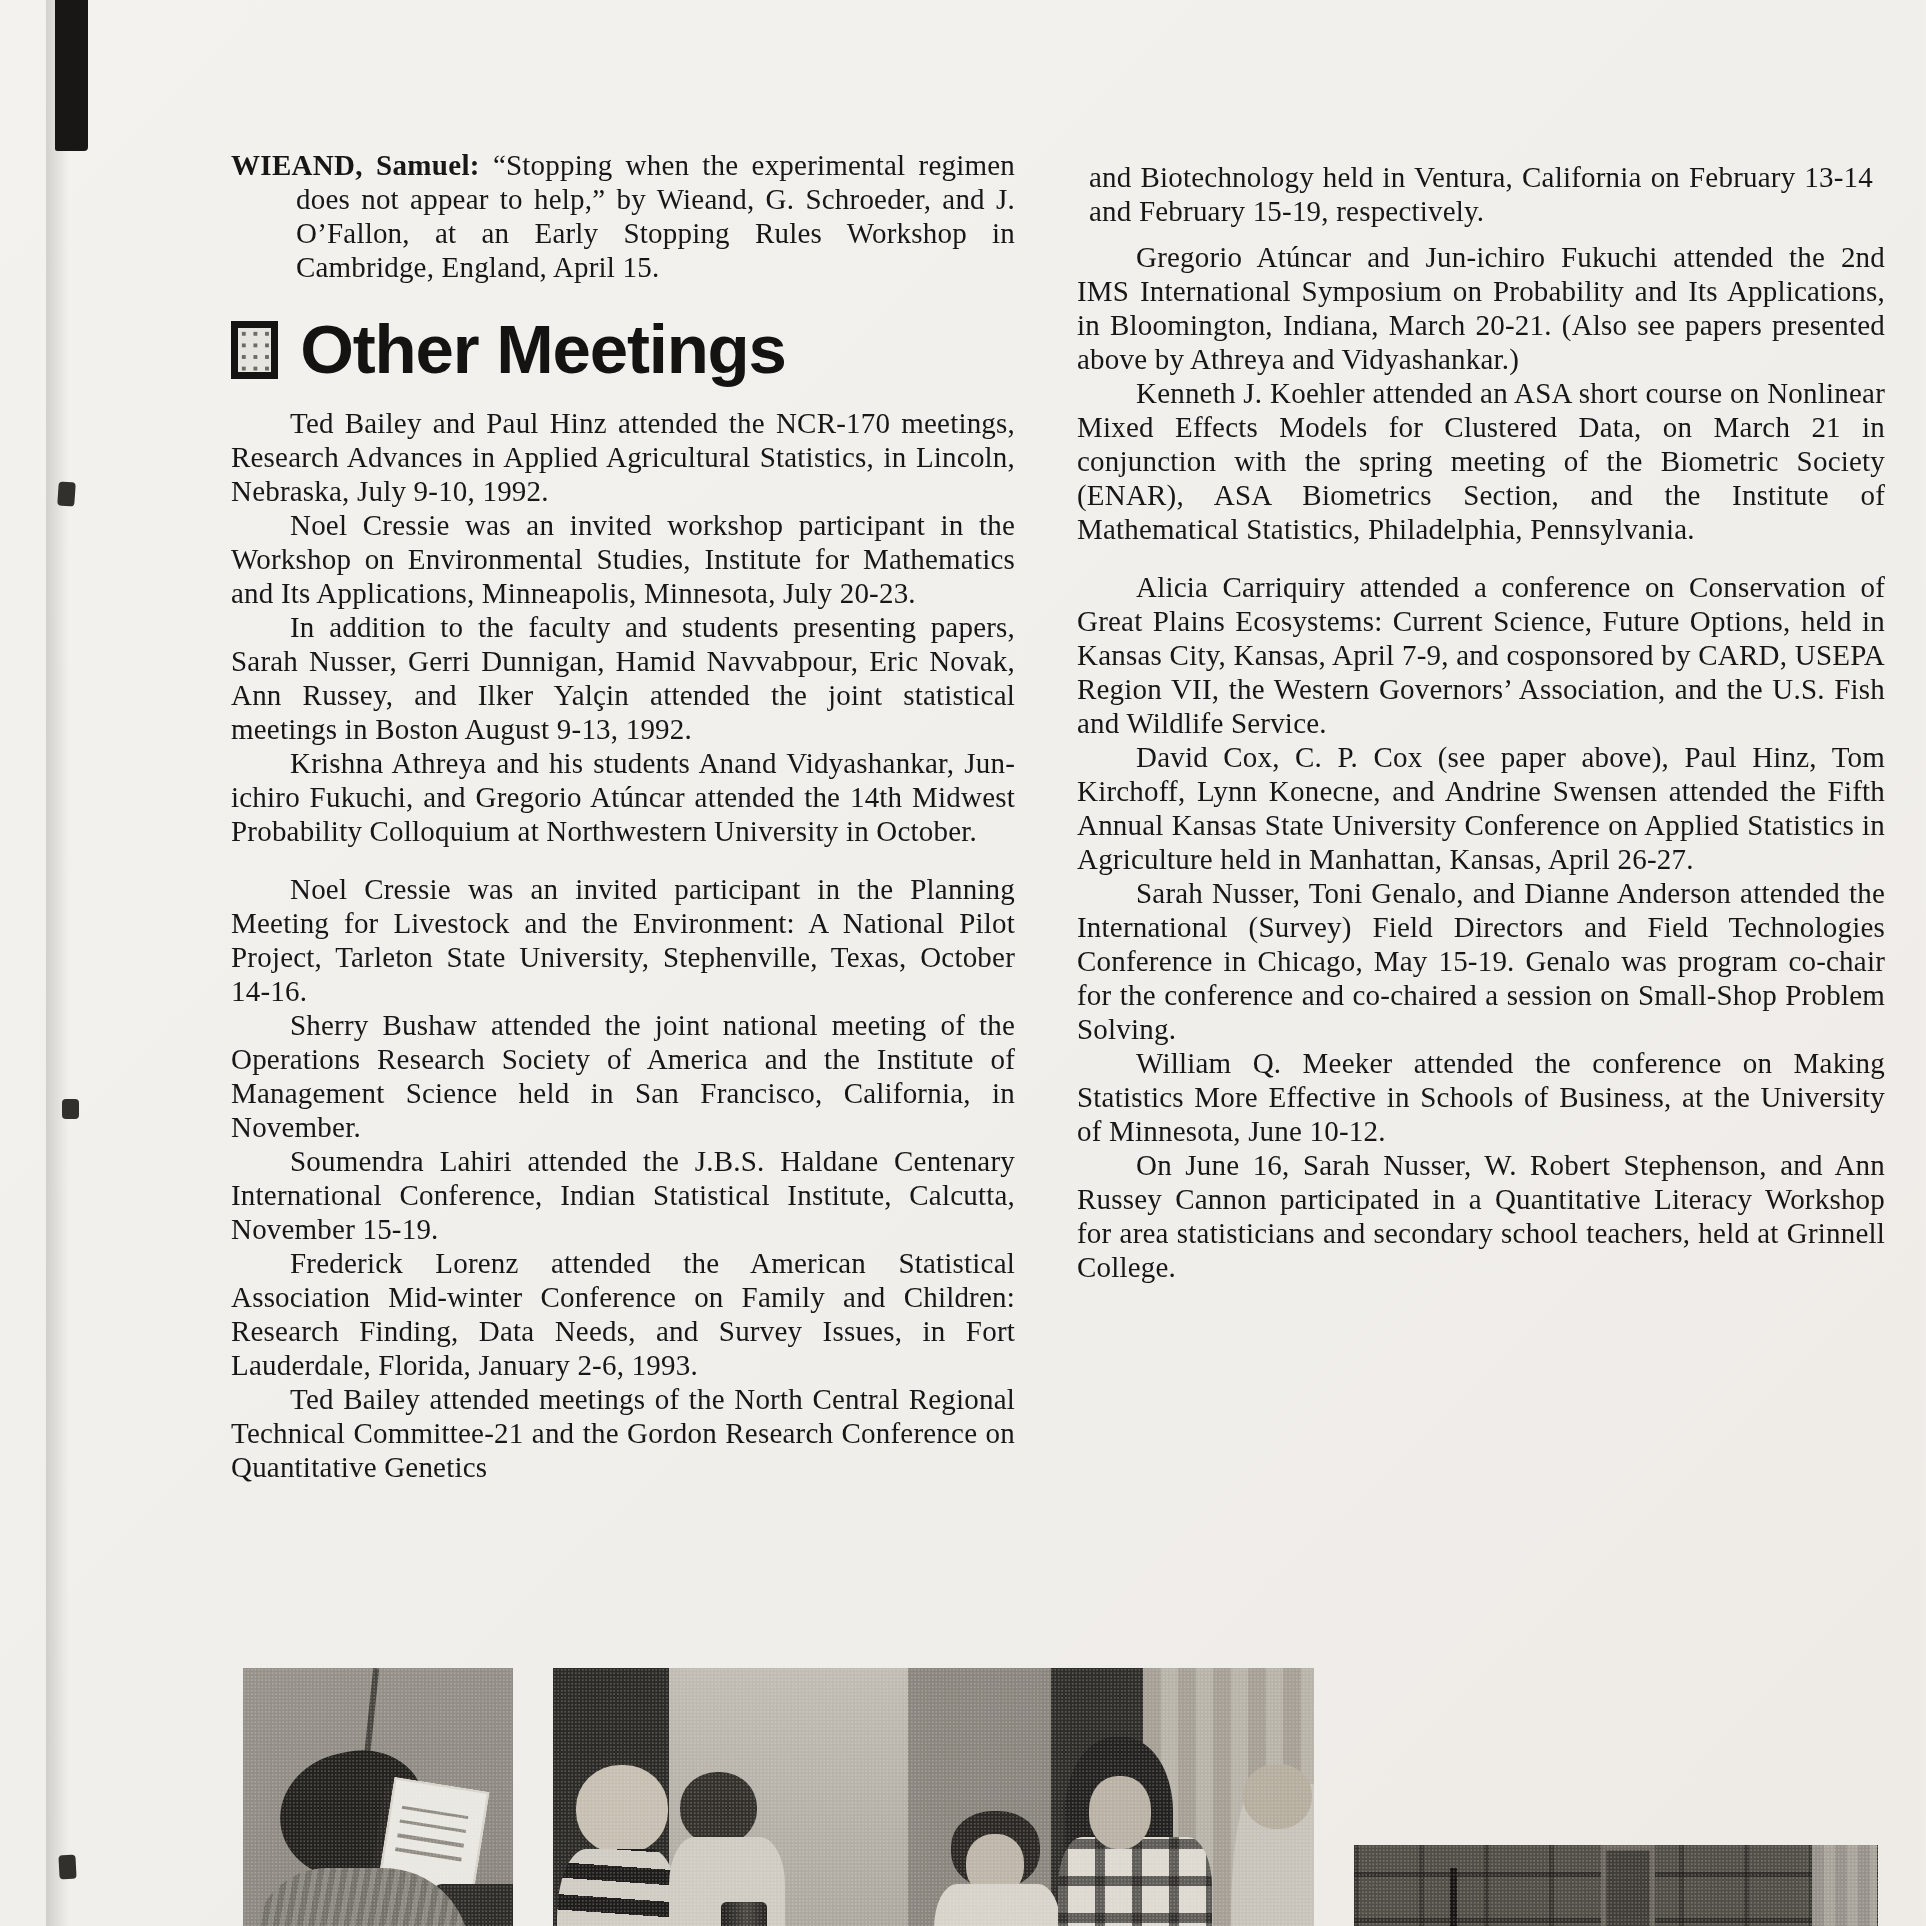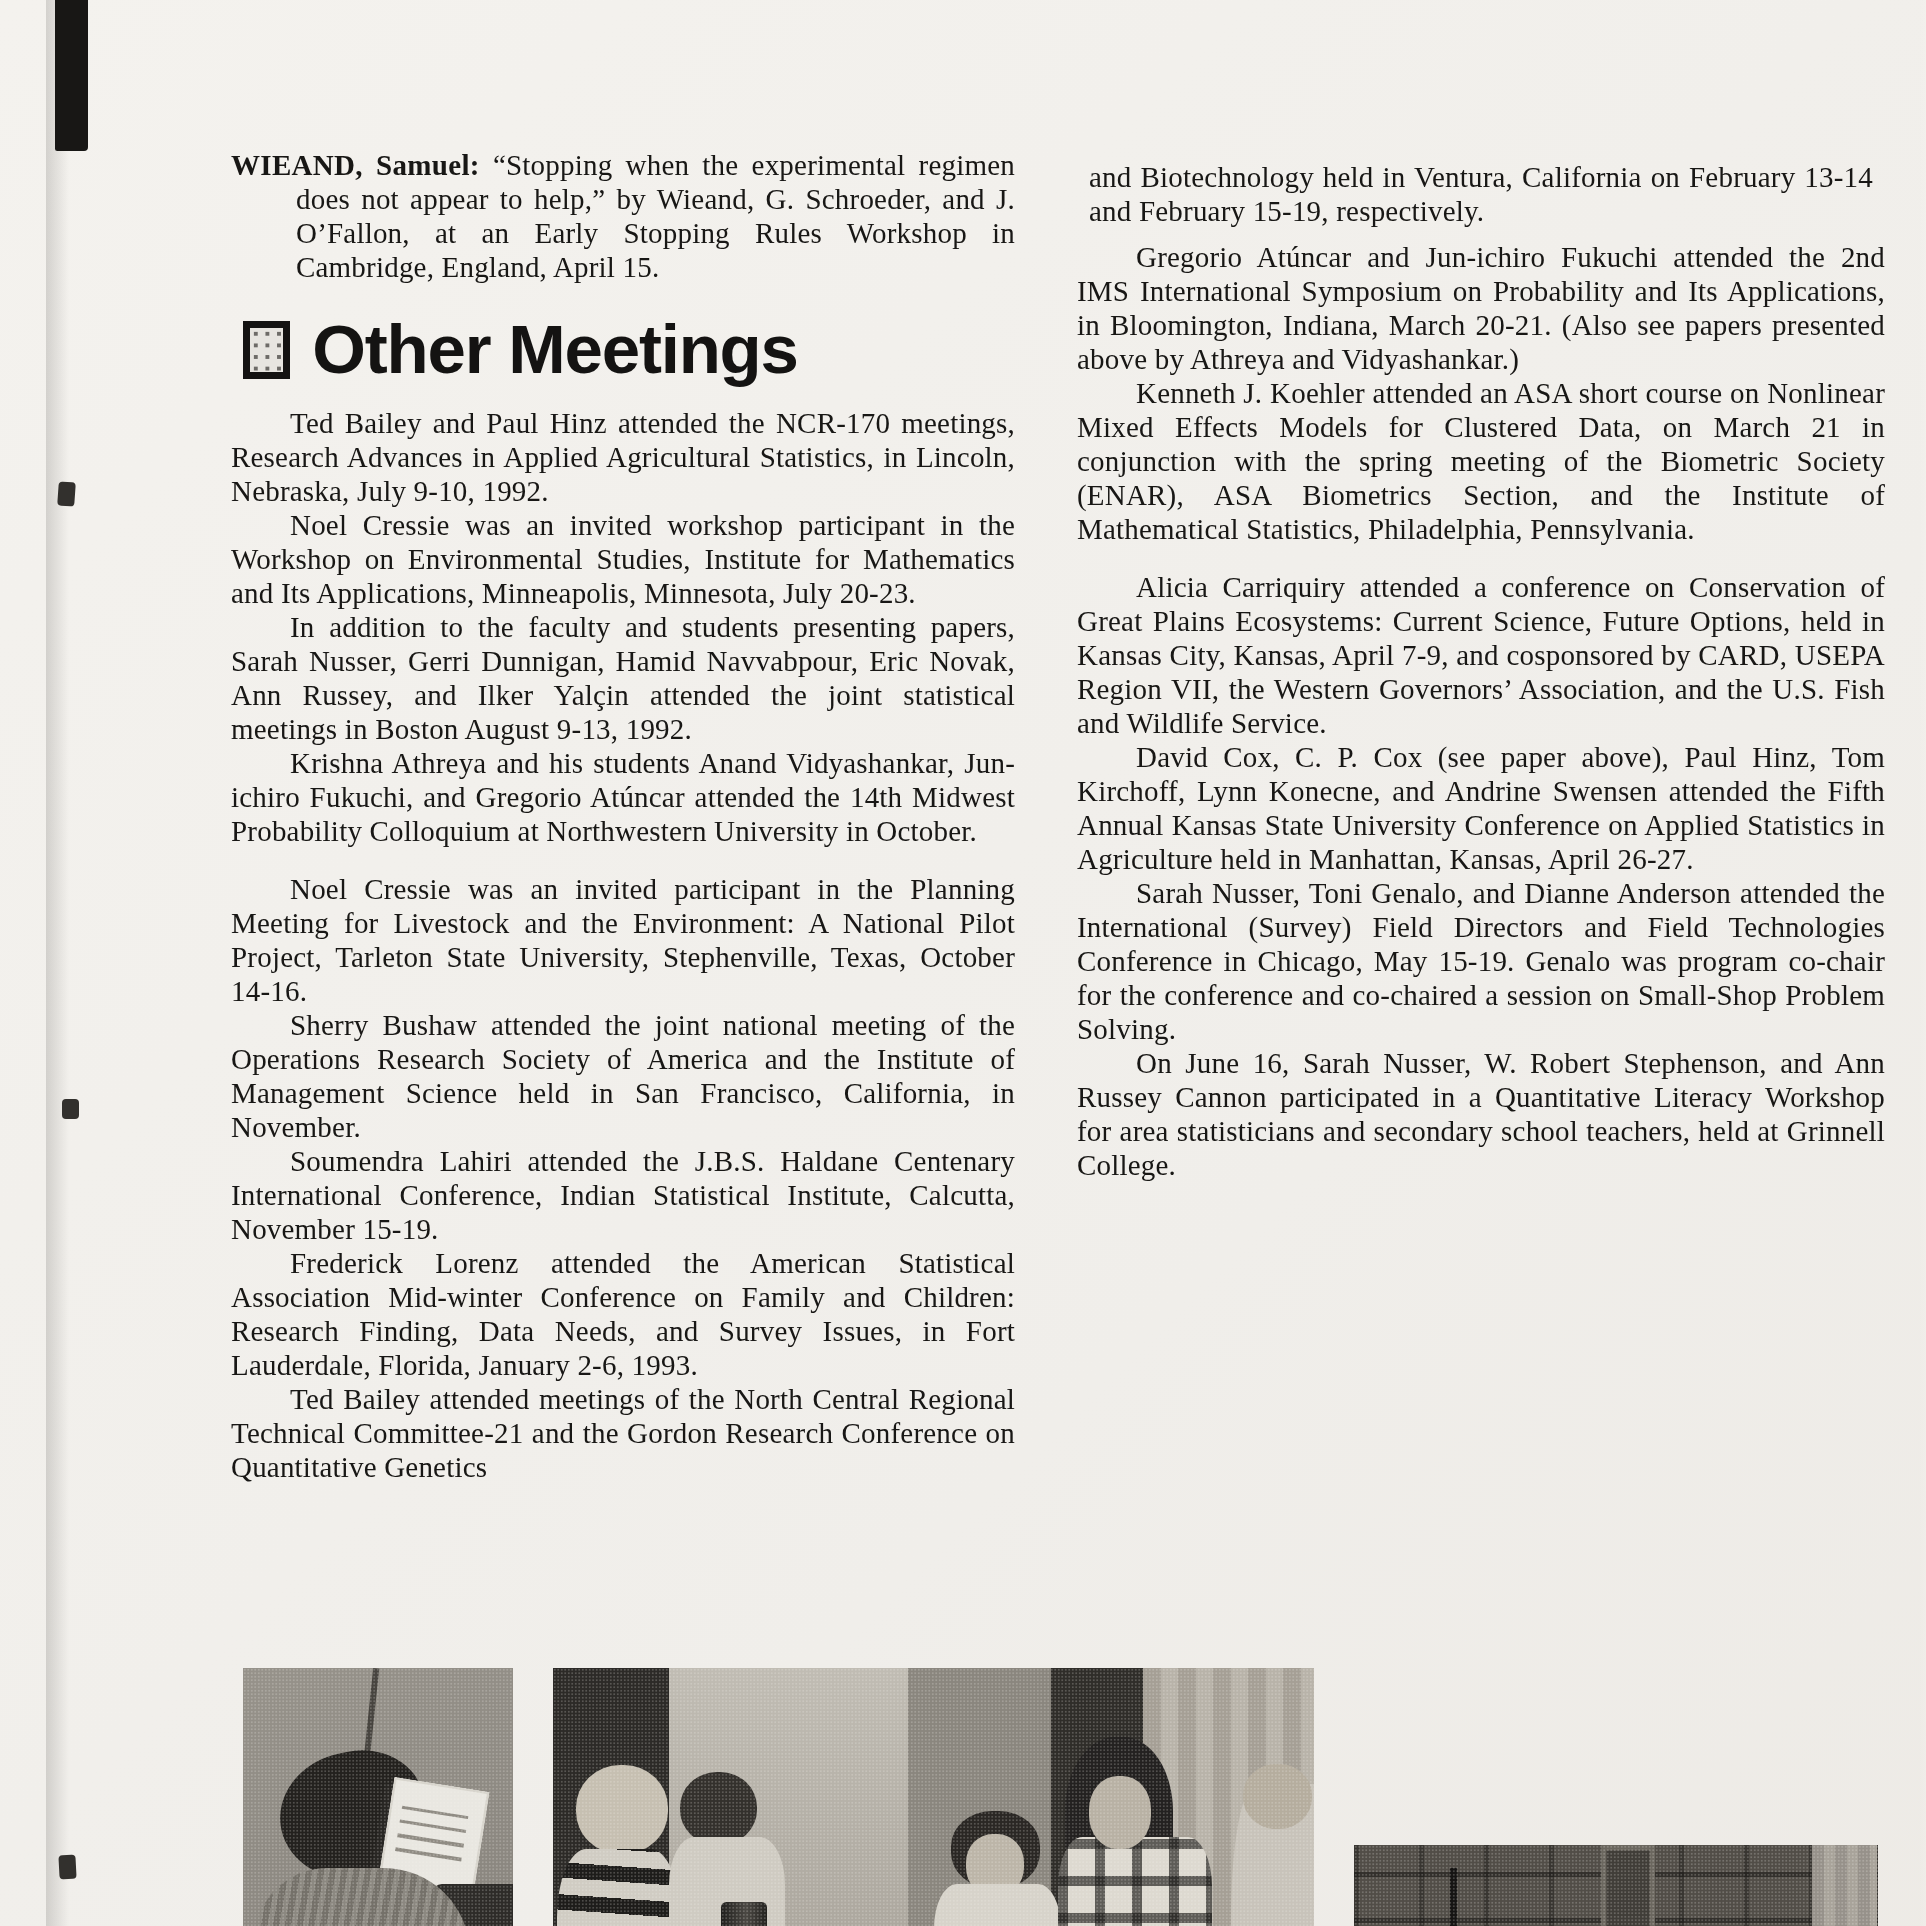--- a/index.html
+++ b/index.html
@@ -16,21 +16,21 @@
   .hole.h2{left:62px;top:1099px;height:20px;}
   .hole.h3{left:59px;top:1855px;transform:rotate(-3deg);}
   .paper-edge-right{position:absolute;right:0;top:0;width:46px;height:2542px;
               background:linear-gradient(270deg,#fbfaf8,rgba(251,250,248,0));}
   
   .col{position:absolute;top:148px;text-align:justify;font-size:29px;line-height:34px;letter-spacing:0.2px;}
   .col-left{left:231px;width:784px;}
   .col-right{left:1077px;width:808px;}
   .ref{margin:0;padding-left:65px;text-indent:-65px;}
   .ref b{letter-spacing:0.3px;}
-  .heading{display:flex;align-items:center;gap:22.3px;margin:37px 0 27px 12px;
+  .heading{display:flex;align-items:center;gap:22.3px;margin:37px 0 27px 0;
            font-family:"Liberation Sans","DejaVu Sans",sans-serif;font-weight:bold;
            font-size:69px;letter-spacing:-1.2px;color:#141312;}
   .hicon{flex:0 0 auto;width:47px;height:58px;border:7px solid #141312;box-sizing:border-box;
          background:radial-gradient(circle,#6d6b67 26%,rgba(0,0,0,0) 30%) 0 0/11.6px 11.6px #e7e5e0;}
   .col p.body{margin:0;text-indent:59px;}
   .col p.cont{margin:12px;text-indent:0;}
   .gap{margin-top:24px !important;}
   
   figure{margin:0;position:absolute;overflow:hidden;background:#8d897f;}
   .ph1{left:243px;top:1668px;width:270px;height:564px;background:linear-gradient(160deg,#96928a 0%,#8b8780 45%,#7f7b74 100%);}
@@ -109,20 +109,21 @@
     <p class="body">Ted Bailey attended meetings of the North Central Regional Technical Committee-21 and the Gordon Research Conference on Quantitative Genetics</p>
   </section>
 
   <section class="col col-right">
     <p class="cont">and Biotechnology held in Ventura, California on February 13-14 and February 15-19, respectively.</p>
     <p class="body">Gregorio Atúncar and Jun-ichiro Fukuchi attended the 2nd IMS International Symposium on Probability and Its Applications, in Bloomington, Indiana, March 20-21.  (Also see papers presented above by Athreya and Vidyashankar.)</p>
     <p class="body">Kenneth J. Koehler attended an ASA short course on Nonlinear Mixed Effects Models for Clustered Data, on March 21 in conjunction with the spring meeting of the Biometric Society (ENAR), ASA Biometrics Section, and the Institute of Mathematical Statistics, Philadelphia, Pennsylvania.</p>
     <p class="body gap">Alicia Carriquiry attended a conference on Conservation of Great Plains Ecosystems:  Current Science, Future Options, held in Kansas City, Kansas, April 7-9, and cosponsored by CARD, USEPA Region VII, the Western Governors’ Association, and the U.S. Fish and Wildlife Service.</p>
     <p class="body">David Cox, C. P. Cox (see paper above), Paul Hinz, Tom Kirchoff, Lynn Konecne, and Andrine Swensen attended the Fifth Annual Kansas State University Conference on Applied Statistics in Agriculture held in Manhattan, Kansas, April 26-27.</p>
     <p class="body">Sarah Nusser, Toni Genalo, and Dianne Anderson attended the International (Survey) Field Directors and Field Technologies Conference in Chicago, May 15-19.  Genalo was program co-chair for the conference and co-chaired a session on Small-Shop Problem Solving.</p>
+    <p class="body">William Q. Meeker attended the conference on Making Statistics More Effective in Schools of Business, at the University of Minnesota, June 10-12.</p>
     <p class="body">On June 16, Sarah Nusser, W. Robert Stephenson, and Ann Russey Cannon participated in a Quantitative Literacy Workshop for area statisticians and secondary school teachers, held at Grinnell College.</p>
   </section>
 
   <figure class="ph1">
     <div class="shape p1-corner"></div>
     <div class="shape p1-hair"></div>
     <div class="shape p1-face"></div>
     <div class="shape p1-spine"></div>
     <div class="shape p1-book">
       <div class="p1-bookline" style="top:26%"></div>

